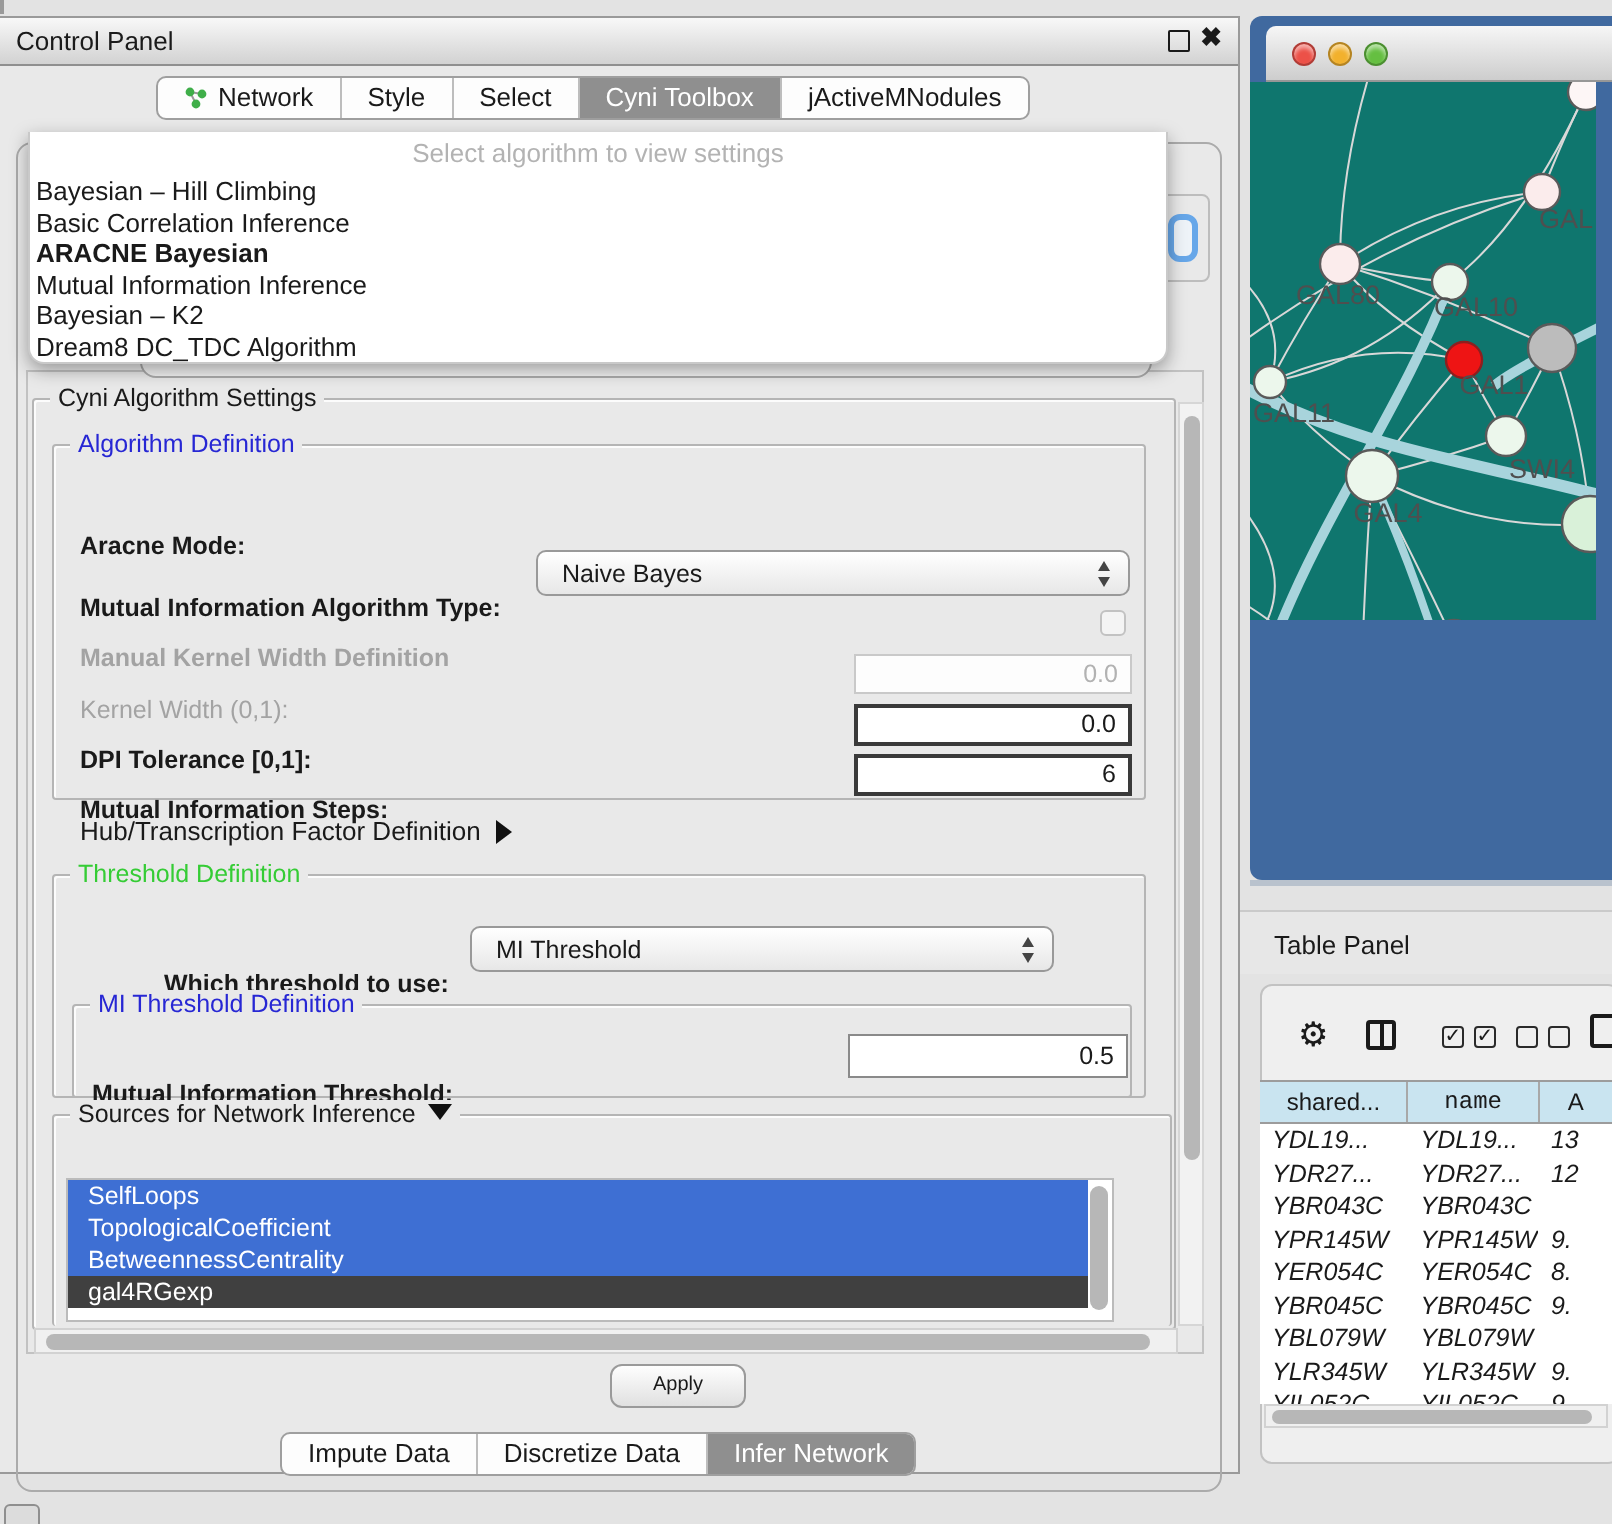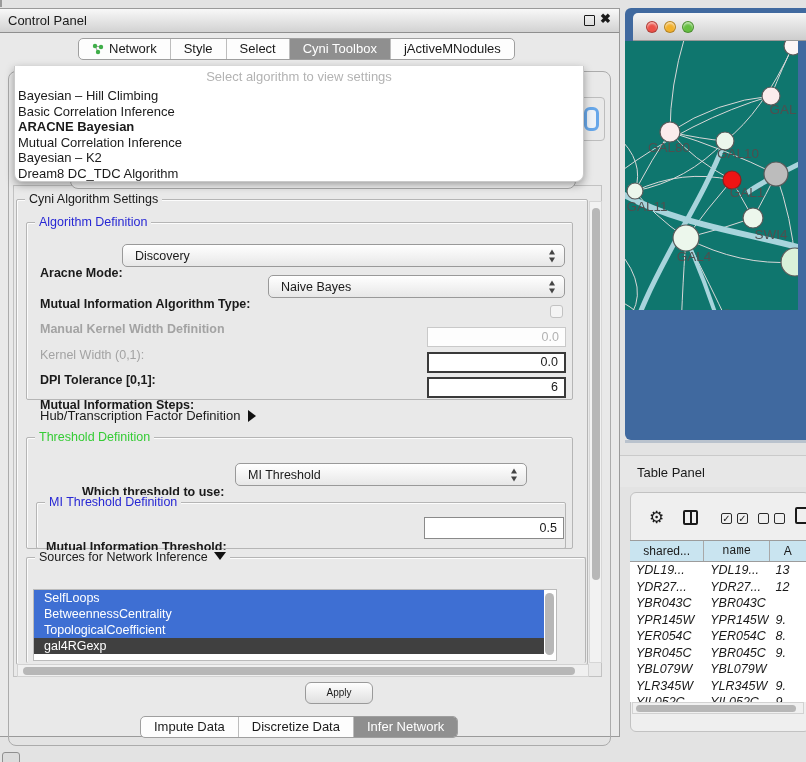--- a/index.html
+++ b/index.html
@@ -145,40 +145,36 @@
     <div id="bluefrag">
         <div class="b"></div>
       </div>
 
     <div id="ddpop">
       <div class="head">Select algorithm to view settings</div>
       <div id="dditems">
           <div class="dd-item">Bayesian – Hill Climbing</div>
           <div class="dd-item">Basic Correlation Inference</div>
           <div class="dd-item bold">ARACNE Bayesian</div>
-          <div class="dd-item">Mutual Correlation Inference</div>
+          <div class="dd-item">Mutual Information Inference</div>
           <div class="dd-item">Bayesian – K2</div>
           <div class="dd-item">Dream8 DC_TDC Algorithm</div>
         </div>
     </div>
 
     <div id="innerpanel"></div>
 
     <div class="grp" style="left:16px;top:190px;width:572px;height:466px;">
       <span class="grp-title">Cyni Algorithm Settings</span>
     </div>
 
     <div class="grp" style="left:26px;top:213px;width:547px;height:178px;">
       <span class="grp-title blue">Algorithm Definition</span>
     </div>
     <span class="lbl" style="left:40px;top:240px;">Aracne Mode:</span>
-    <div class="combo" style="left:122px;top:235px;width:443px;height:23px;">
-      <span class="ct">Discovery</span>
-      <span class="spin"></span>
-    </div>
     <span class="lbl" style="left:40px;top:271px;">Mutual Information Algorithm Type:</span>
     <div class="combo" style="left:268px;top:266px;width:297px;height:23px;">
       <span class="ct">Naive Bayes</span>
       <span class="spin"></span>
     </div>
     <span class="lbl dis" style="left:40px;top:296px;">Manual Kernel Width Definition</span>
     <div class="chk" style="left:550px;top:296px;"></div>
     <span class="lbl dis" style="left:40px;top:322px;font-weight:normal;">Kernel Width (0,1):</span>
     <div class="field dis" style="left:427px;top:318px;width:139px;height:20px;line-height:18px;">0.0</div>
     <span class="lbl" style="left:40px;top:347px;">DPI Tolerance [0,1]:</span>
@@ -203,22 +199,22 @@
     </div>
     <span class="lbl" style="left:46px;top:514px;">Mutual Information Threshold:</span>
     <div class="field" style="left:424px;top:508px;width:140px;height:22px;line-height:20px;">0.5</div>
 
     <div class="grp" style="left:26px;top:548px;width:560px;height:106px;border-bottom:none;">
       <span class="grp-title"><span>Sources for Network Inference</span><span class="tri-d"></span></span>
     </div>
     <span class="lbl" style="left:34px;top:562px;">Data Attributes</span>
     <div id="attrlist">
         <div class="attr-item" style="background: rgb(62, 111, 211);">SelfLoops</div>
+        <div class="attr-item" style="background: rgb(62, 111, 211);">TopologicalCoefficient</div>
         <div class="attr-item" style="background: rgb(62, 111, 211);">BetweennessCentrality</div>
-        <div class="attr-item" style="background: rgb(62, 111, 211);">TopologicalCoefficient</div>
         <div class="attr-item" style="background: #404040;">gal4RGexp</div>
       </div>
     <div class="thumb" style="left:545px;top:584px;width:9px;height:62px;"></div>
 
     <div class="sb-v" style="left:589px;top:192px;width:13px;height:462px;">
       <div class="thumb" style="left:2px;top:6px;width:8px;height:372px;"></div>
     </div>
     <div class="sb-h" style="left:17px;top:655px;width:572px;height:13px;">
       <div class="thumb" style="left:5px;top:2px;width:552px;height:8px;"></div>
     </div>

